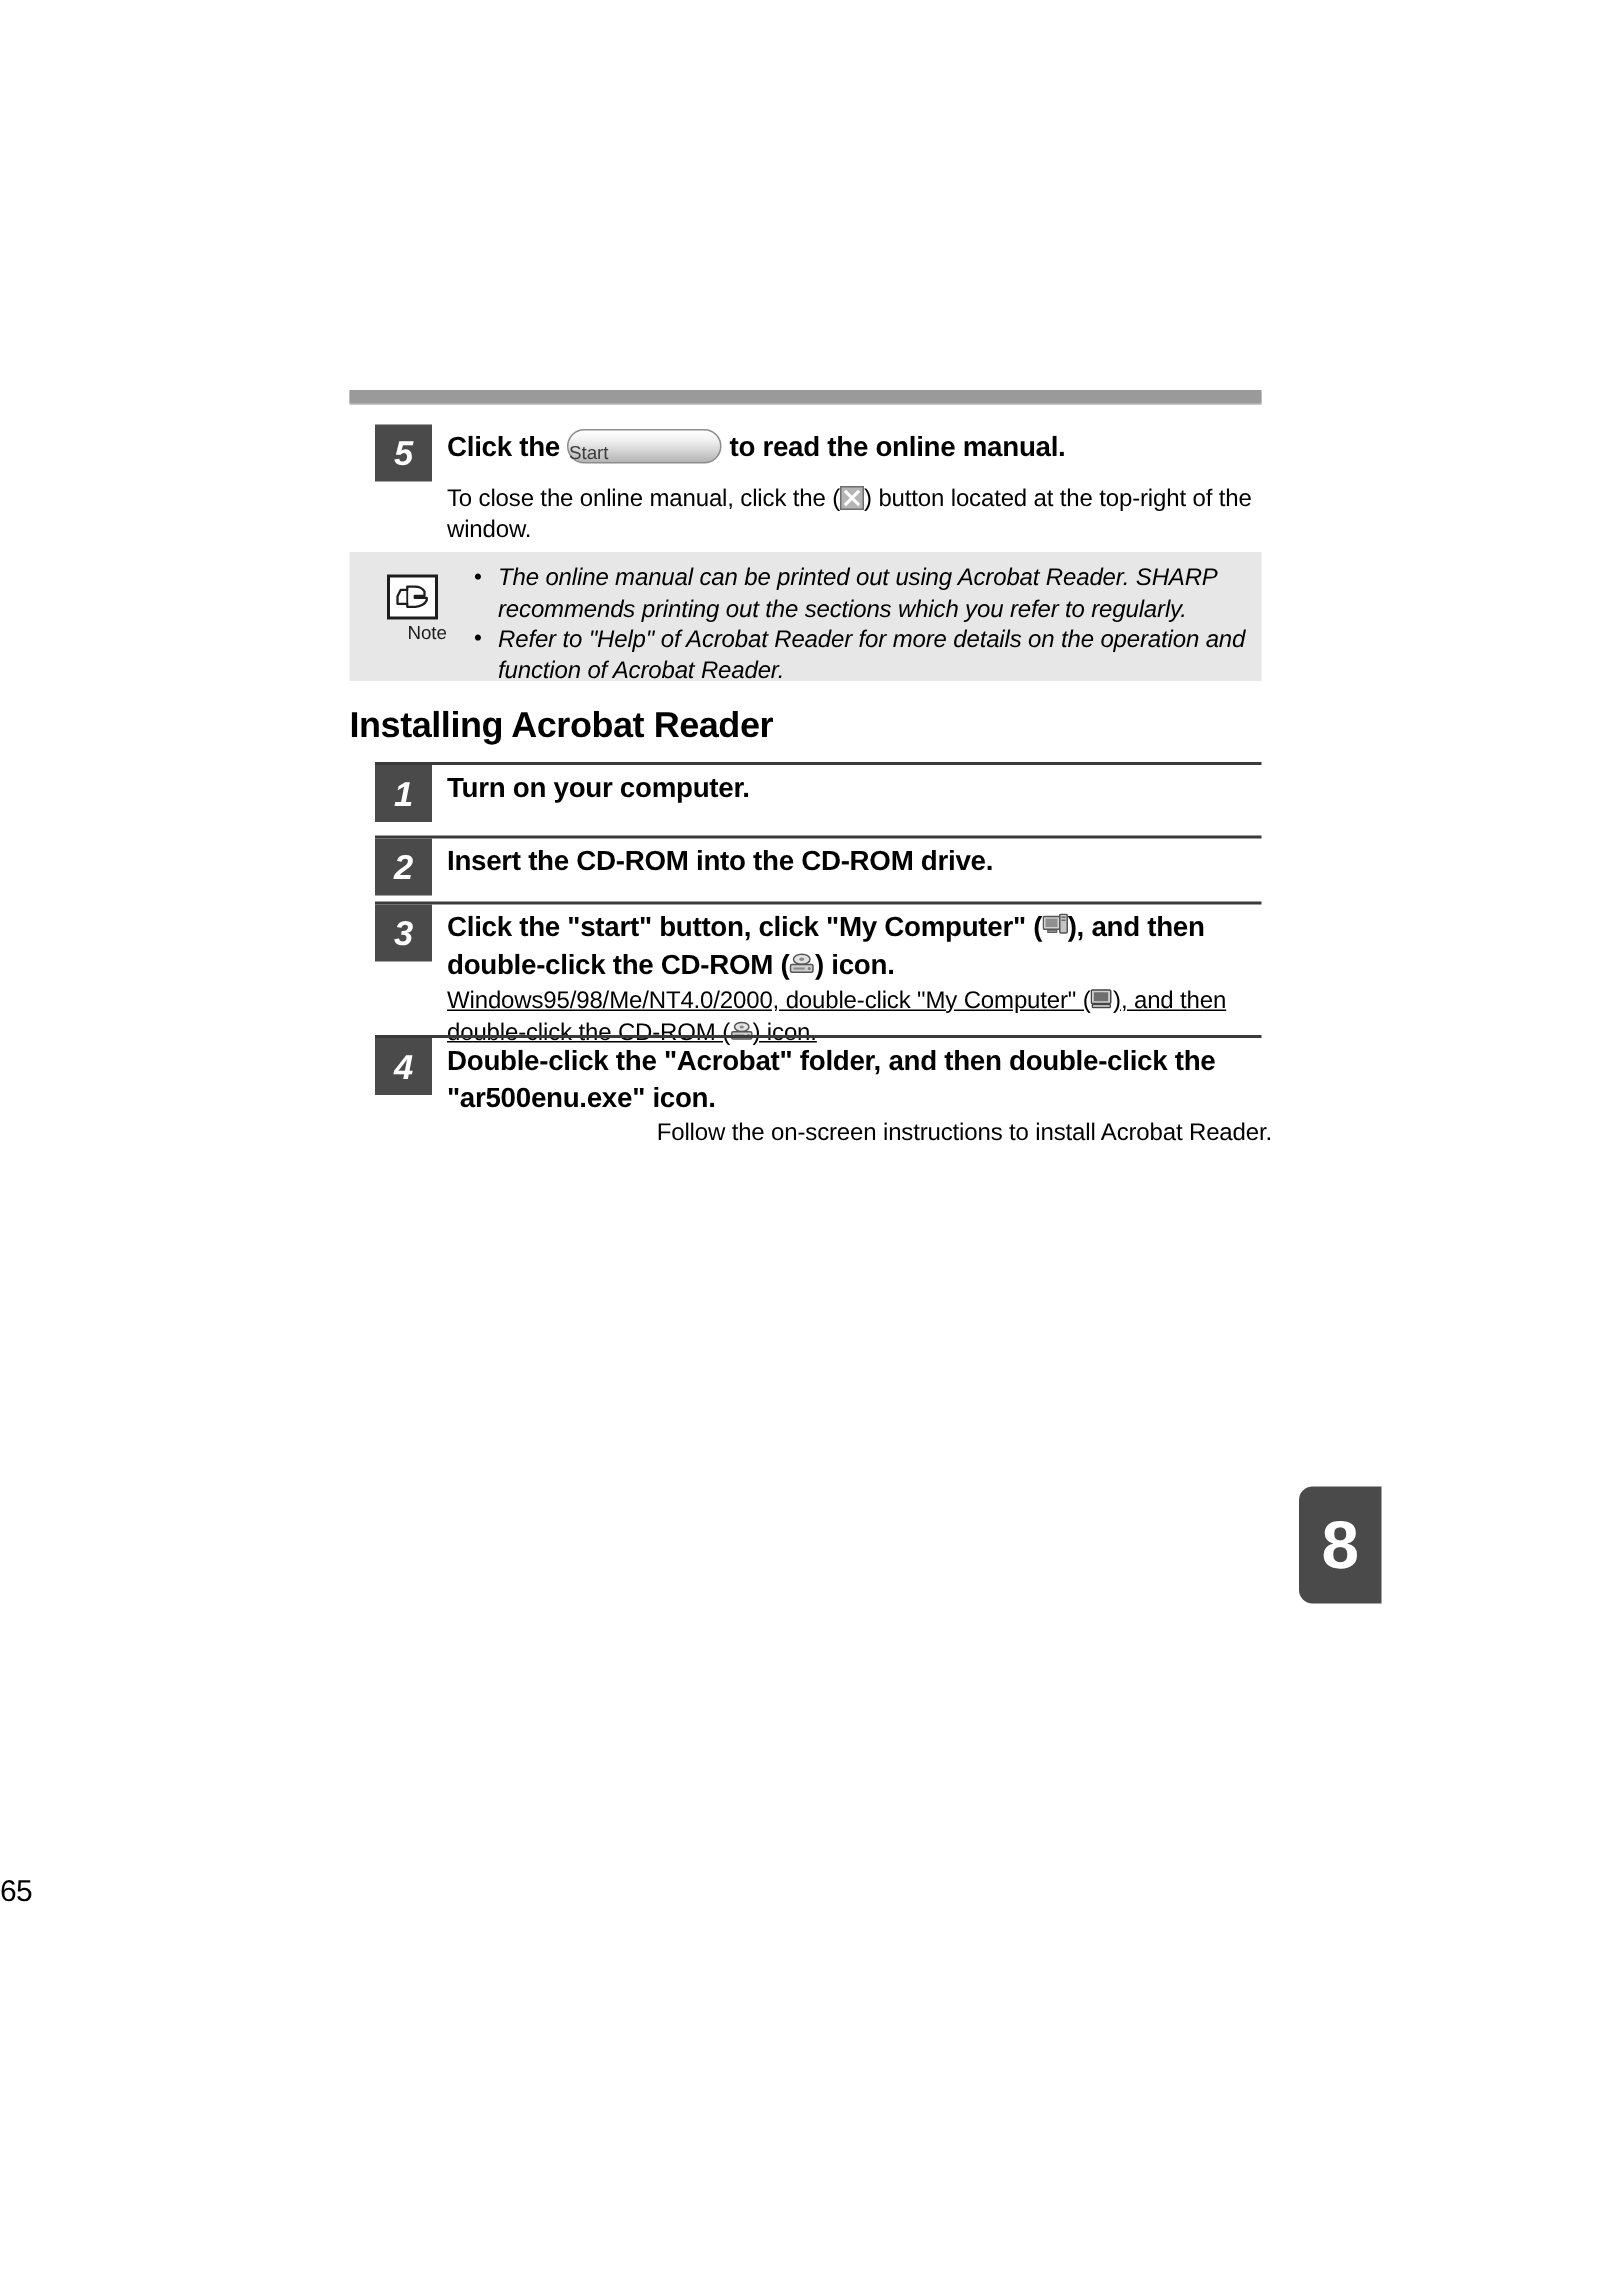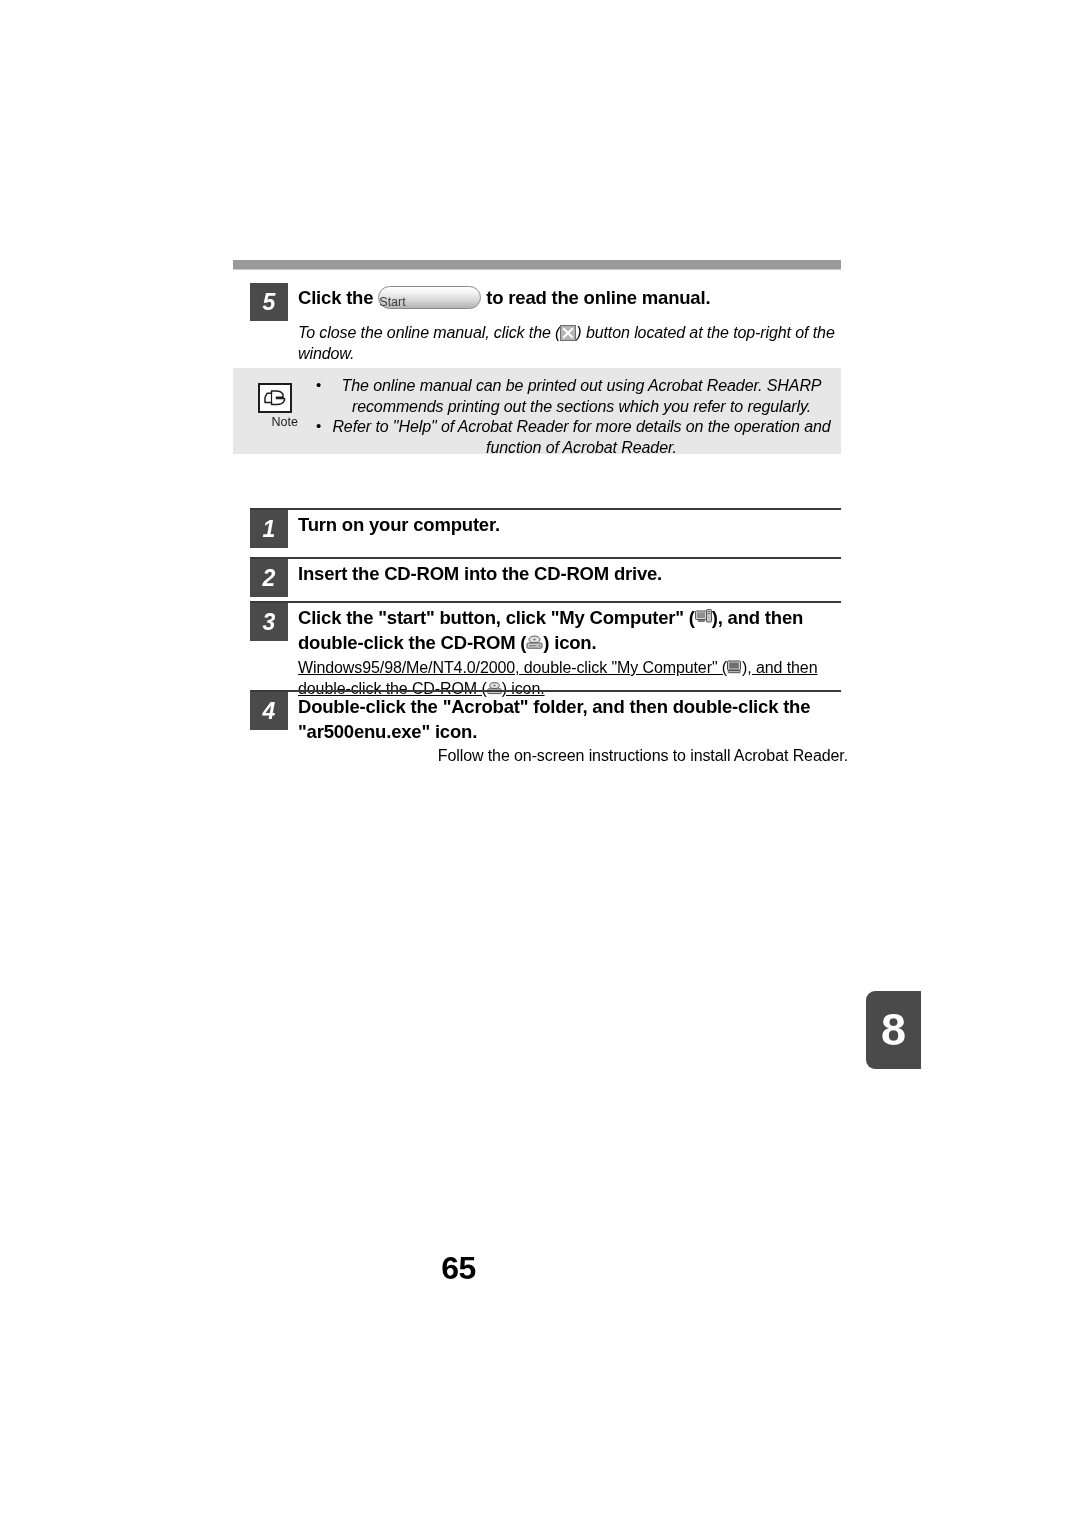--- a/index.html
+++ b/index.html
@@ -161,21 +161,20 @@
     width: 520px;
   }
   .note-item {
     position: relative;
     padding-left: 21px;
     font-size: 16px;
     font-style: italic;
     line-height: 20.5px;
     letter-spacing: -0.1px;
     margin-bottom: 0px;
-    text-align: center;
   }
   .note-item::before {
     content: "\2022";
     position: absolute;
     left: 5px;
     top: -1px;
     font-style: normal;
     font-size: 15px;
   }
 
@@ -205,39 +204,39 @@
     line-height: 78px;
     text-align: center;
   }
 
   
   .page-number {
     position: absolute;
     left: 0;
     top: 1250px;
     width: 917px;
-    text-align: center;
-    font-size: 32px;
-    font-weight: bold;
+    text-align: left;
+    font-size: 20px;
+    font-weight: normal;
     letter-spacing: -0.5px;
   }
 </style>
 </head>
 <body>
 
 <div class="page">
 
   <div class="top-bar"></div>
 
   <div class="step" style="top:281px;">
     <div class="step-num">5</div>
     <div class="step-title">
       <span>Click the</span><span class="start-btn"><span>Start</span></span><span>to read the online manual.</span>
     </div>
-    <div class="step-body" style="top:41px;font-style:italic;">
+    <div class="step-body" style="top:41px;">
       <span>To close the online manual, click the (</span><span class="ic ic-close"><svg width="16" height="16" viewBox="0 0 16 16">
           <rect x="0.5" y="0.5" width="15" height="15" fill="#b5b5b5" stroke="#6e6e6e" stroke-width="1"></rect>
           <path d="M4 4 L12 12 M12 4 L4 12" stroke="#ffffff" stroke-width="2.1" stroke-linecap="square"></path>
         </svg></span><span>) button located at the top-right of the window.</span>
     </div>
   </div>
 
   <div class="note-box">
     <div class="note-icon-wrap">
       <div class="note-icon-box">
@@ -249,20 +248,21 @@
         </svg>
       </div>
       <div class="note-label">Note</div>
     </div>
     <div class="note-list">
       <div class="note-item">The online manual can be printed out using Acrobat Reader. SHARP recommends printing out the sections which you refer to regularly.</div>
       <div class="note-item">Refer to "Help" of Acrobat Reader for more details on the operation and function of Acrobat Reader.</div>
     </div>
   </div>
 
+  <div class="section-heading">Installing Acrobat Reader</div>
 
   <div class="step" style="top:508px;">
     <div class="step-rule"></div>
     <div class="step-num">1</div>
     <div class="step-title">Turn on your computer.</div>
   </div>
 
   <div class="step" style="top:557px;">
     <div class="step-rule"></div>
     <div class="step-num">2</div>

